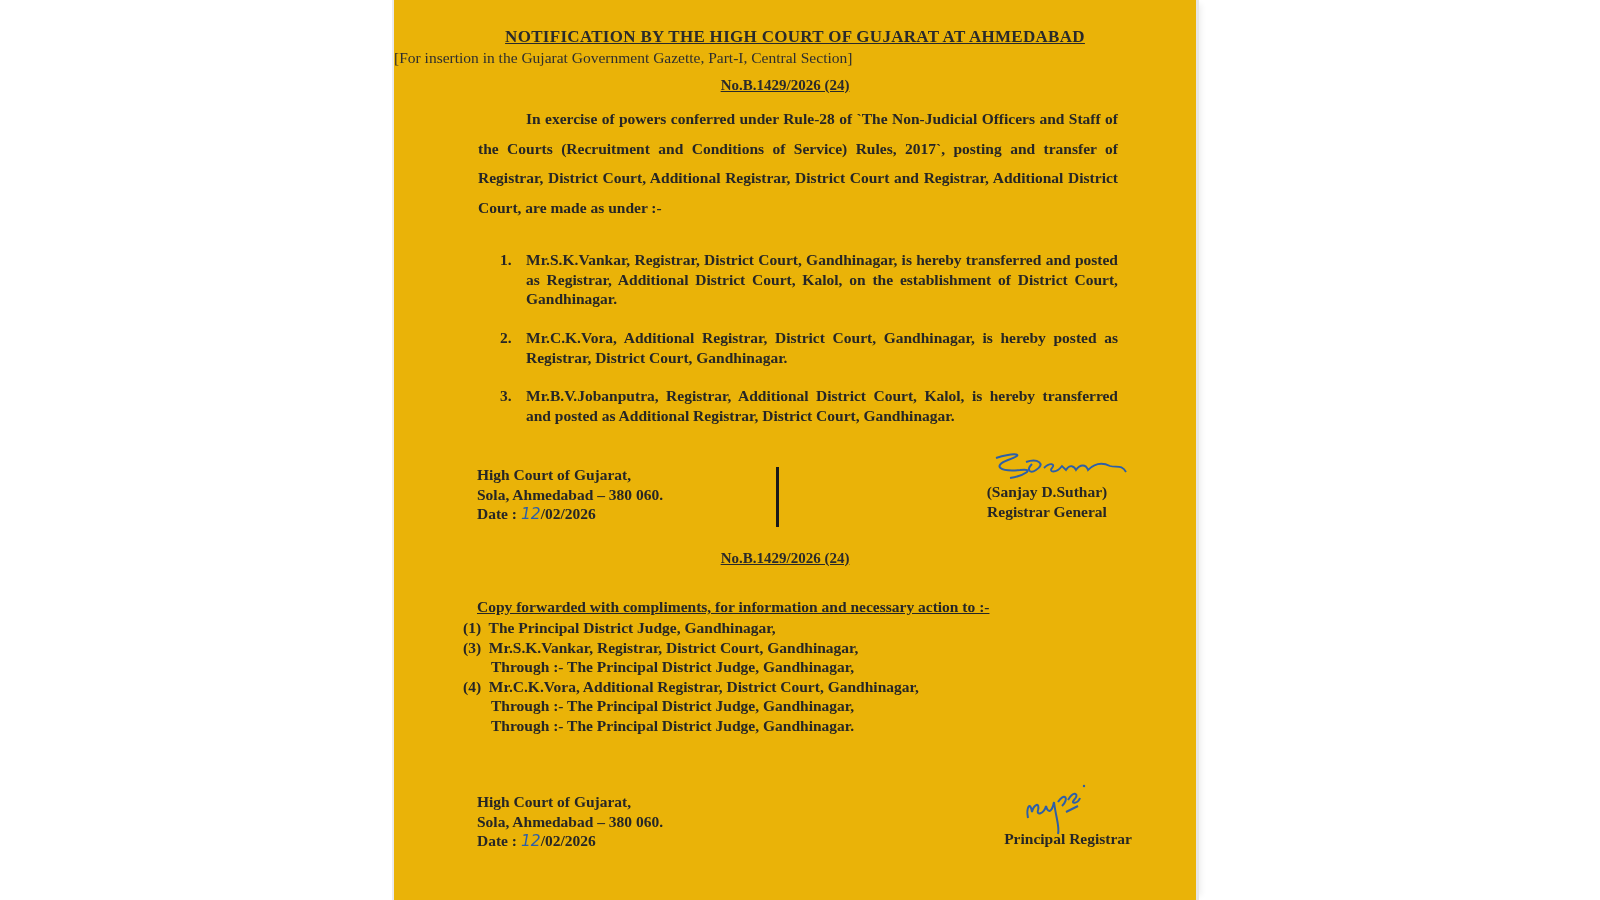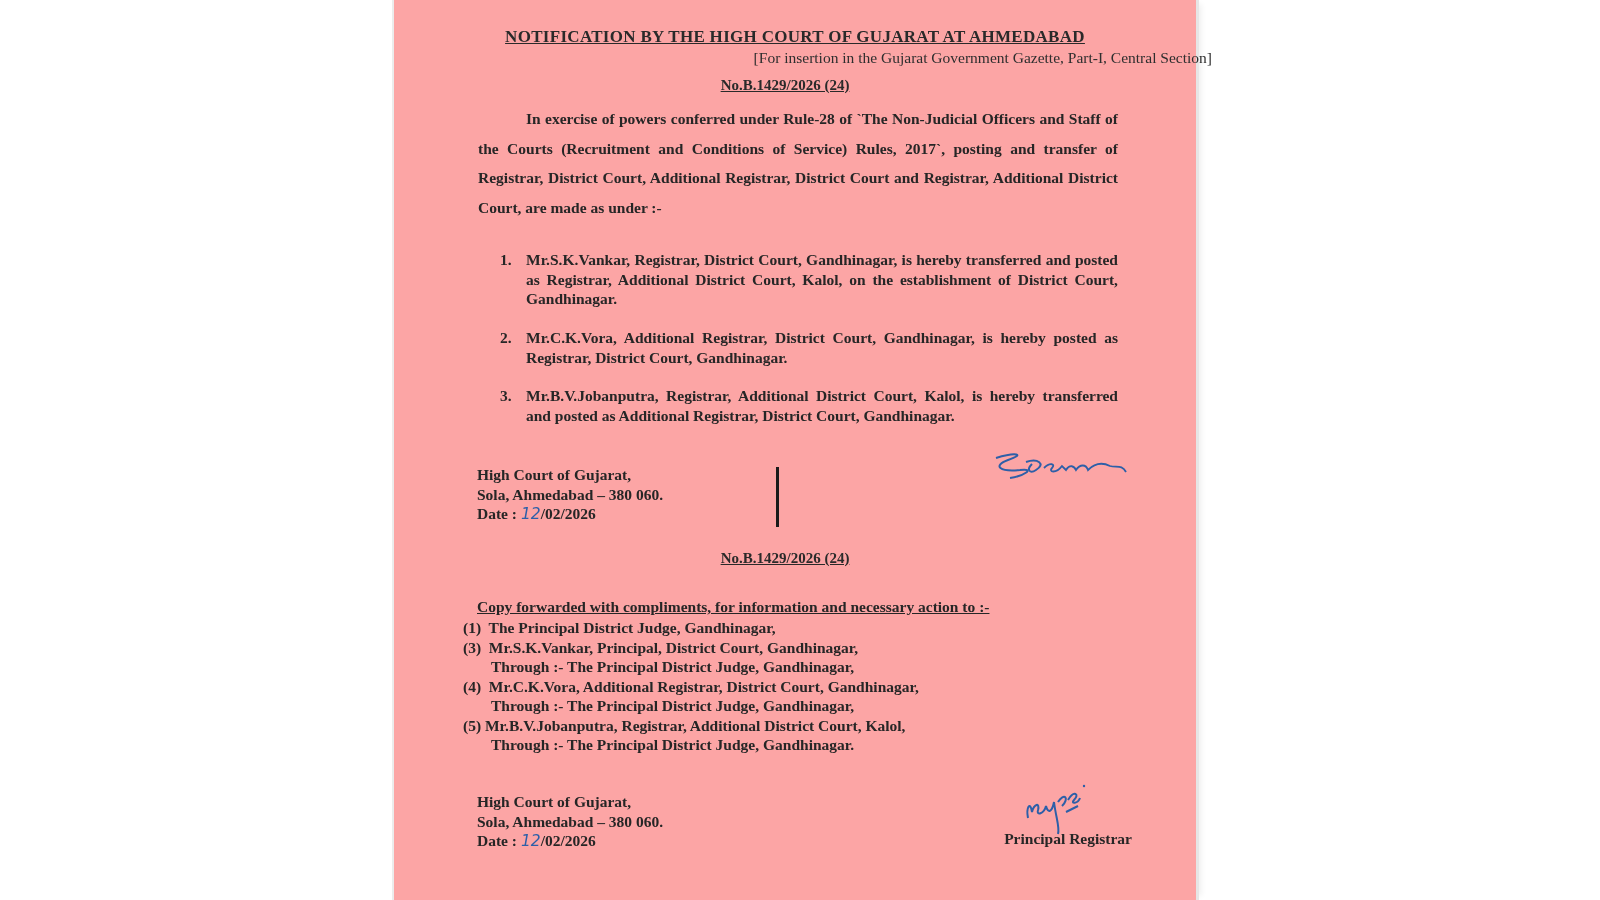--- a/index.html
+++ b/index.html
@@ -5,34 +5,34 @@
   html, body { margin: 0; padding: 0; }
   body {
     width: 1600px; height: 900px; overflow: hidden;
     background: #ffffff;
     font-family: "Liberation Serif", serif;
     color: #1c1c1c;
     position: relative;
   }
   .page {
     position: absolute; left: 392px; top: 0; width: 802px; height: 900px;
-    background: #fca5a5;
+    background: #eab308;
     border-left: 2px solid #ececec;
     border-right: 3px solid #e6e6e6;
     box-shadow: 6px 0 6px -4px #eeeeee;
   }
   .abs { position: absolute; white-space: nowrap; }
   .title {
     left: 0; width: 802px; text-align: center; top: 27px;
     font-size: 17px; font-weight: bold; text-decoration: underline;
     letter-spacing: 0.3px; color: #2a2a2a;
   }
   .subtitle {
-    left: 0; width: 802px; text-align: right; top: 49px;
-    font-size: 15.5px; color: #2e2e2e; margin-left: 16px;
+    left: 0; width: 802px; text-align: left; top: 49px;
+    font-size: 15.5px; color: #2e2e2e;
   }
   .ref {
     left: 0; width: 782px; text-align: center;
     font-size: 15px; font-weight: bold; text-decoration: underline; color: #2a2a2a;
   }
   .para {
     position: absolute; left: 84px; width: 640px; top: 104px;
     font-size: 15.5px; font-weight: bold; line-height: 29.5px;
     text-align: justify; text-indent: 48px; color: #262626;
   }
@@ -95,32 +95,35 @@
     <div><span>Date : </span><span class="hand">12</span><span>/02/2026</span></div>
   </div>
 
   <div class="vbar"></div>
 
   <svg class="sig" style="left:592px; top:450px;" width="150" height="32" viewBox="0 0 150 32">
     <path d="M10 8 C 30 2, 40 4, 22 10 C 6 16, 14 22, 34 20 C 50 18, 38 26, 24 28" fill="none" stroke="#2d5fa8" stroke-width="2"></path>
     <path d="M40 12 C 52 8, 60 14, 50 20 C 44 24, 40 20, 46 14" fill="none" stroke="#2d5fa8" stroke-width="2"></path>
     <path d="M58 18 C 64 12, 70 14, 66 18 C 62 22, 70 24, 76 16 L 80 20 C 84 14, 88 16, 90 20 C 94 14, 100 14, 102 20 C 108 14, 116 12, 124 16 C 130 18, 136 14, 140 22" fill="none" stroke="#2d5fa8" stroke-width="1.8"></path>
   </svg>
+  <div class="sig-block" style="left:578px; top:482px; width:150px;">
+    <div>(Sanjay D.Suthar)</div>
+    <div>Registrar General</div>
+  </div>
 
   <div class="abs ref" style="top:550px;">No.B.1429/2026 (24)</div>
 
   <div class="copy-head">Copy forwarded with compliments, for information and necessary action to :-</div>
 
   <div class="copy-list">
     <div class="row"><span>(1)</span>&nbsp; <span>The Principal District Judge, Gandhinagar,</span></div>
-    <div class="row"><span>(3)</span>&nbsp; <span>Mr.S.K.Vankar, Principal, District Court, Gandhinagar,</span></div>
+    <div class="row"><span>(3)</span>&nbsp; <span>Mr.S.K.Vankar, Registrar, District Court, Gandhinagar,</span></div>
     <div class="row through">Through :-  The Principal District Judge, Gandhinagar,</div>
     <div class="row"><span>(4)</span>&nbsp; <span>Mr.C.K.Vora, Additional Registrar, District Court, Gandhinagar,</span></div>
     <div class="row through">Through :- The Principal District Judge, Gandhinagar,</div>
-    <div class="row"><span>(5)</span> <span>Mr.B.V.Jobanputra, Registrar, Additional District Court, Kalol,</span></div>
     <div class="row through">Through :- The Principal District Judge, Gandhinagar.</div>
   </div>
 
   <div class="addr" style="top:792px;">
     <div>High Court of Gujarat,</div>
     <div>Sola, Ahmedabad – 380 060.</div>
     <div><span>Date : </span><span class="hand">12</span><span>/02/2026</span></div>
   </div>
 
   <svg class="sig" style="left:628px; top:778px;" width="70" height="60" viewBox="0 0 70 60">

